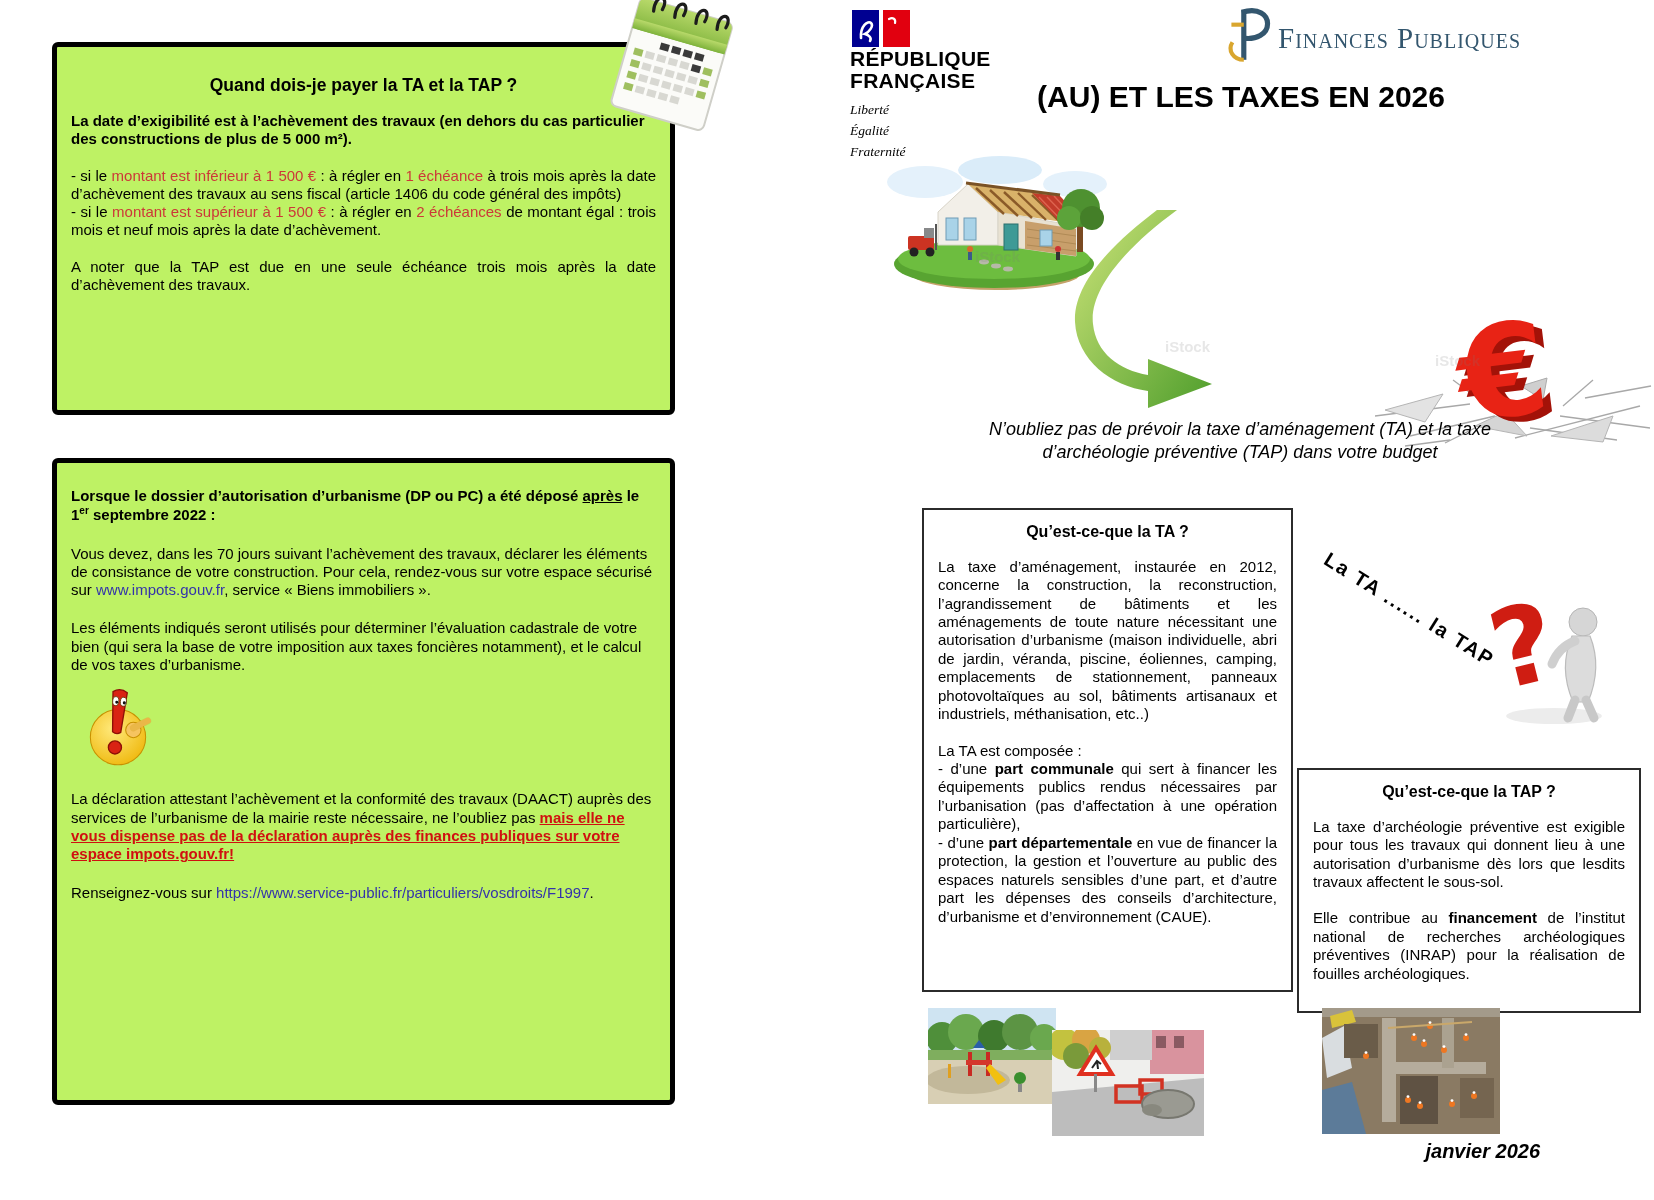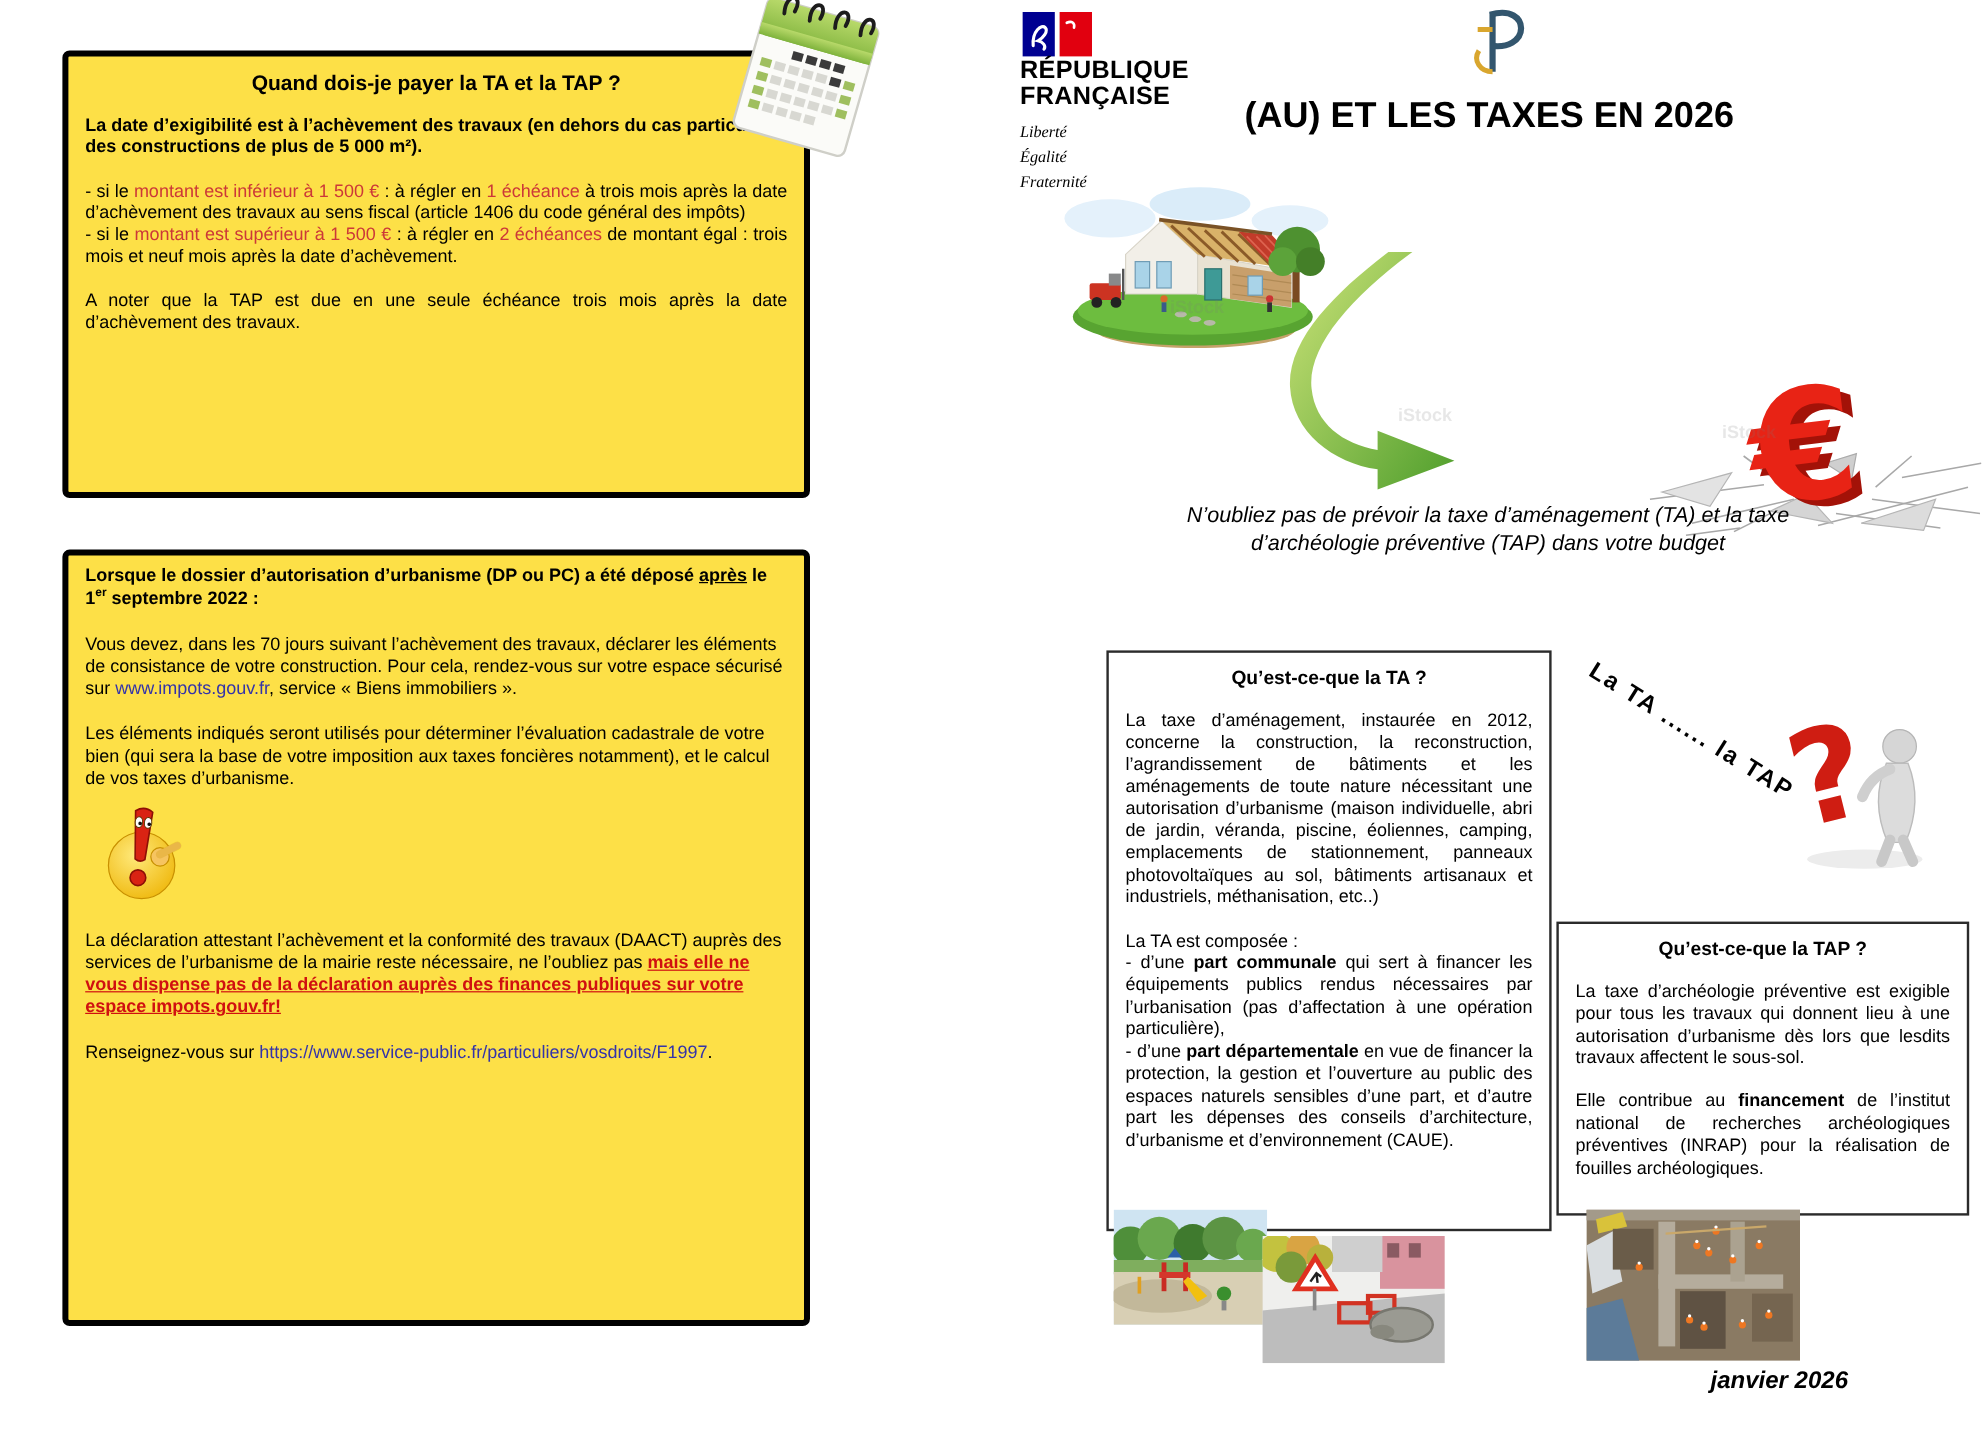--- a/index.html
+++ b/index.html
@@ -1,21 +1,21 @@
 <!DOCTYPE html>
 <html><head>
 <meta charset="utf-8">
 <style>
   html,body{margin:0;padding:0;background:#ffffff;}
   #canvas{position:relative;width:1654px;height:1200px;background:#ffffff;overflow:hidden;
           font-family:"Liberation Sans",sans-serif;color:#000;}
   .abs{position:absolute;}
   
-  .bigbox{position:absolute;border:5px solid #000;border-radius:6px;background:#fde047;
-          padding:8px 14px 0 14px;box-sizing:border-box;}
+  .bigbox{position:absolute;border:5px solid #000;border-radius:6px;background:#bef264;
+          padding:24px 14px 0 14px;box-sizing:border-box;}
   #box1{left:52px;top:42px;width:623px;height:373px;}
   #box2{left:52px;top:458px;width:623px;height:647px;}
   .box-title{font-size:17.5px;font-weight:bold;text-align:center;margin:4px 0 16px 0;}
   .bp{font-size:15px;line-height:1.22;margin:0 0 18px 0;}
   .just{text-align:justify;}
   .red{color:#cc3838;}
   .alert{color:#d01010;font-weight:bold;text-decoration:underline;}
   .link{color:#3333aa;cursor:pointer;}
   .u{text-decoration:underline;}
   sup{font-size:10px;}
@@ -30,21 +30,21 @@
             color:#33566e;letter-spacing:1px;margin-top:18px;}
   #main-title{left:946px;top:80px;width:590px;text-align:center;font-size:30px;font-weight:bold;line-height:1.15;}
   #questions{left:1125px;top:156px;width:430px;font-size:17.5px;font-weight:bold;line-height:1.0;}
   #questions div{margin-bottom:6px;white-space:nowrap;}
   #q-line-2{margin-left:36px;}
   #q-line-3{margin-left:62px;}
   #q-line-4{margin-left:140px;}
   #note{left:930px;top:418px;width:620px;text-align:center;font-style:italic;font-size:18px;line-height:1.3;}
   .defbox{position:absolute;border:2px solid #2b2b2b;background:#fff;box-sizing:border-box;
           padding:10px 14px;font-size:15px;line-height:1.23;}
-  #ta-box{left:922px;top:508px;width:371px;height:484px;margin-top:34px;}
+  #ta-box{left:922px;top:508px;width:371px;height:484px;}
   #tap-box{left:1297px;top:768px;width:344px;height:245px;}
   .def-title{font-size:16px;font-weight:bold;text-align:center;margin:2px 0 16px 0;}
   .def-p{margin:0 0 18px 0;}
   .def-p.tight{margin:0;}
   #ta-tap-callout{left:1332px;top:548px;font-size:20px;font-weight:bold;letter-spacing:2px;
                   transform:rotate(32deg);transform-origin:left top;white-space:nowrap;}
   #date-note{left:1330px;top:1140px;width:210px;text-align:right;font-size:20px;
              font-weight:bold;font-style:italic;}
   .wm{position:absolute;color:rgba(120,120,120,0.18);font-size:15px;font-weight:bold;}
   
@@ -158,20 +158,21 @@
     </div>
   </div>
 
   <div class="abs" id="fp-logo">
     <svg width="56" height="62" viewBox="0 0 54 60">
       <line x1="21" y1="6" x2="21" y2="54" stroke="#33566e" stroke-width="5"></line>
       <path d="M19,8 C36,3 44,11 44,19 C44,29 33,35 20,33" fill="none" stroke="#33566e" stroke-width="5"></path>
       <path d="M21,54 C11,54 5,45 10,37" fill="none" stroke="#d9a62e" stroke-width="4"></path>
       <line x1="9" y1="20" x2="21" y2="20" stroke="#d9a62e" stroke-width="4"></line>
     </svg>
+    <div id="fp-label">Finances Publiques</div>
   </div>
 
   <div class="abs" id="main-title">
     <div>(AU) ET LES TAXES EN 2026</div>
   </div>
 
   <svg class="abs" style="left:880px;top:150px;" width="235" height="148" viewBox="0 0 235 148">
     <ellipse cx="45" cy="32" rx="38" ry="16" fill="#e4f1fb"></ellipse>
     <ellipse cx="120" cy="20" rx="42" ry="14" fill="#daecf9"></ellipse>
     <ellipse cx="195" cy="34" rx="32" ry="13" fill="#e4f1fb"></ellipse>

